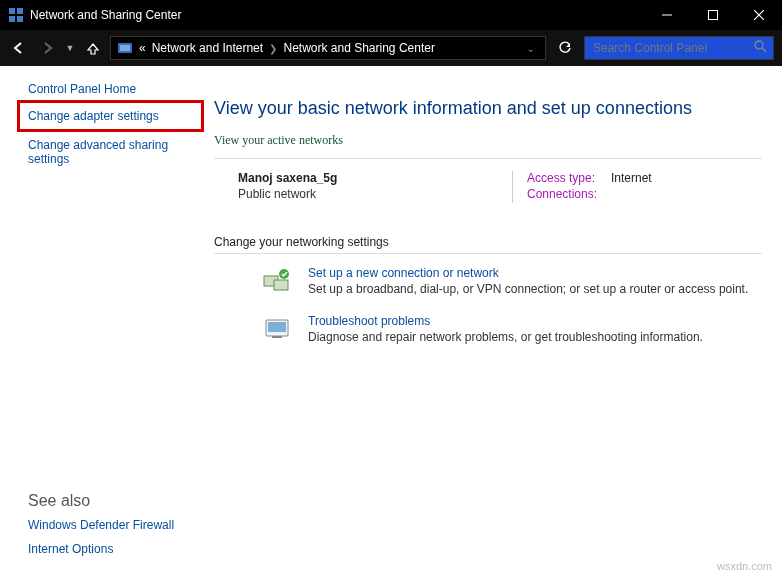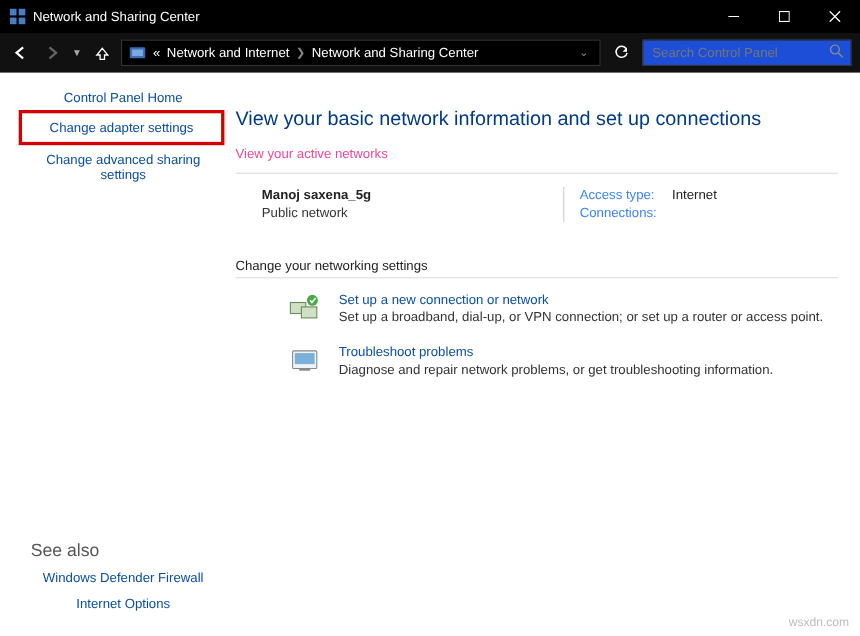--- a/index.html
+++ b/index.html
@@ -20,36 +20,36 @@
 .breadcrumb .sep { color: #888; font-size: 10px; }
 .bc-dropdown { margin-left: auto; color: #888; font-size: 10px; padding: 0 4px; }
 .refresh { width: 26px; height: 24px; display:flex;align-items:center;justify-content:center; color:#fff; font-size:14px;}
 .searchbox { width: 190px; height: 24px; background: #1d4ed8; border: 1px solid #333; display: flex; align-items: center; padding: 0 6px; }
 .searchbox input { flex:1; background: transparent; border: 0; outline: 0; color: #ccc; font-size: 12px; }
 .searchbox .search-icon { color: #888; font-size: 13px; }
 
 
 .body { display: flex; height: calc(578px - 30px - 36px); }
 .sidebar { width: 210px; padding: 16px 14px 12px 28px; display:flex; flex-direction:column; font-size: 12px; }
-.sidebar a { color: #0a4ea0; text-decoration: none; display: block; margin-bottom: 10px; text-align: center; }
+.sidebar a { color: #0a4ea0; text-decoration: none; display: block; margin-bottom: 10px; }
 .highlight { border: 3px solid #d40000; padding: 6px 8px; margin: -6px -8px 6px -11px; display:inline-block; }
 .sidebar .spacer { flex:1; }
 .sidebar .seealso-h { color:#555; font-size:16px; margin-bottom:8px; }
 
 .main { flex:1; padding: 32px 20px 0 4px; font-size:12px; color:#222; }
 .main h1 { color:#003a85; font-size:18px; font-weight:400; margin:0 0 14px 0; }
-.main .sub { color:#ec4899; font-size:12px; margin-bottom:14px; }
+.main .sub { color:#14532d; font-size:12px; margin-bottom:14px;font-family:Liberation Serif, serif; }
 
 .netinfo { display:flex; border-bottom:0; padding-bottom:10px;gap:37px; }
 .netinfo .left { flex:1; padding-left:24px; }
 .netname { font-weight:700; font-size:12px; }
 .nettype { color:#333; font-size:12px; margin-top:2px; }
 .netinfo .right { border-left:1px solid #ccc; padding-left:14px; width:250px; }
 .kv { display:flex; font-size:12px; margin-bottom:2px; }
-.kv .k { width:84px; color:#3b82f6; }
+.kv .k { width:84px; color:#a21caf; }
 .kv .v { color:#222; }
 .kv .v a { color:#0a4ea0; text-decoration:none; }
 .sig-icon { display:inline-block; width:14px; height:10px; margin-right:4px; vertical-align:-1px; }
 
 .section-h { margin-top:22px; margin-bottom:8px; font-size:12px; }
 .section-h-line { border-bottom:1px solid #ddd; height:1px; margin-bottom:12px; margin-left:0px; margin-top:-4px;}
 
 .task { display:flex; gap:14px; margin-bottom:16px; padding-left:48px; }
 .task .ticon { width:32px; height:32px; flex-shrink:0; display:flex; align-items:center; justify-content:center; }
 .task a { color:#0a4ea0; text-decoration:none; display:block; margin-bottom:2px; }

